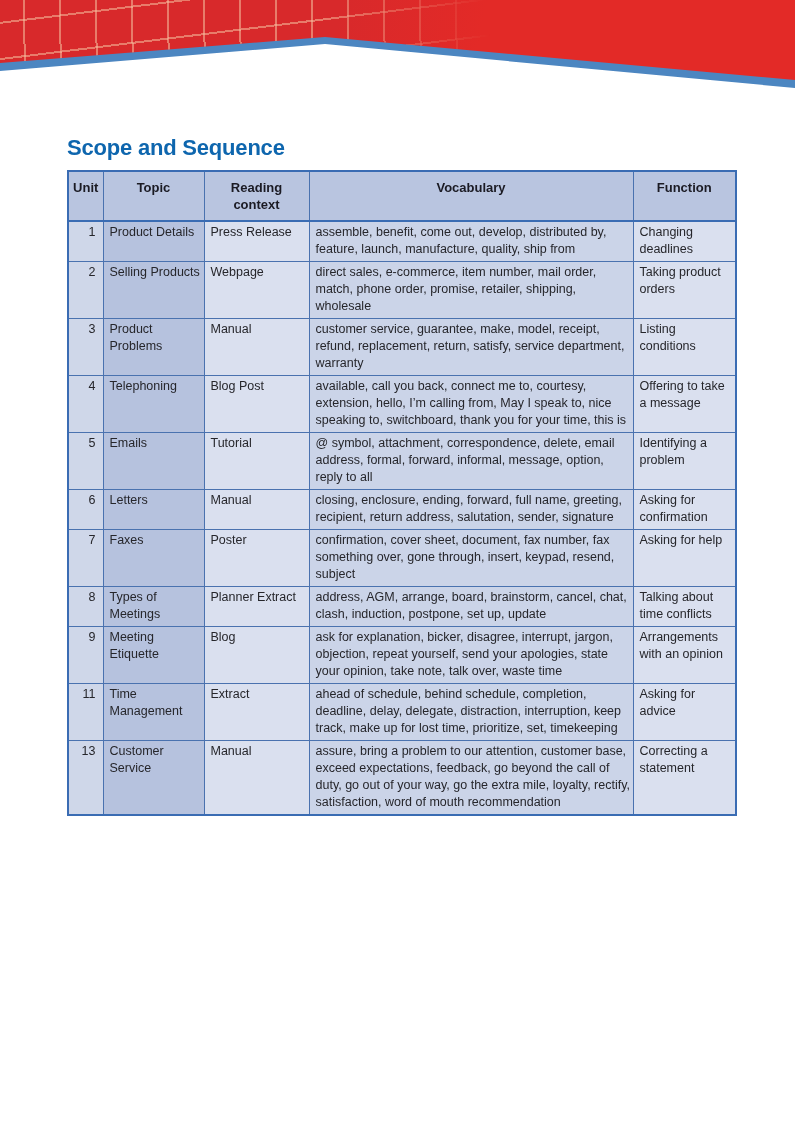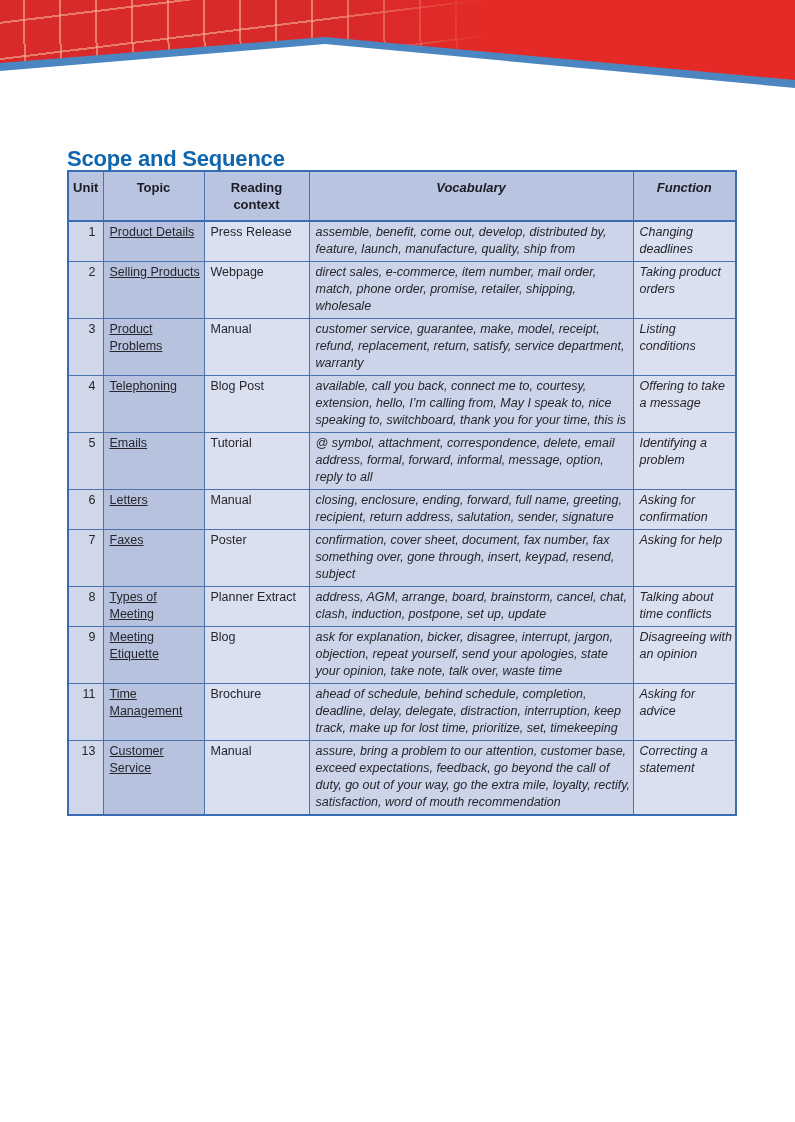--- a/index.html
+++ b/index.html
@@ -42,21 +42,21 @@
     position:absolute;left:-40px;top:-50px;width:540px;height:190px;
     transform:rotate(-7deg);
     background:
       repeating-linear-gradient(0deg,var(--band_grid_line) 0 2px,transparent 2px 36px),
       repeating-linear-gradient(96deg,var(--band_grid_line) 0 2px,transparent 2px 36px);
     -webkit-mask-image:linear-gradient(90deg,#000 68%,transparent 98%);
     mask-image:linear-gradient(90deg,#000 68%,transparent 98%);
   }
   
   .page-title{
-    position:absolute;left:67px;top:131px;
+    position:absolute;left:67px;top:120px;
     font-size:22px;font-weight:bold;color:var(--title_blue);
     letter-spacing:-0.2px;
   }
   
   .scope-table{
     position:absolute;left:67px;top:170px;width:670px;
     border-collapse:collapse;table-layout:fixed;
     border:2px solid var(--table_outer_border);
     font-size:12.5px;line-height:17px;
   }
@@ -68,24 +68,24 @@
   }
   .scope-table th{
     background:var(--header_bg);
     font-size:13px;font-weight:bold;text-align:center;
     padding:7px 2px;color:#1b1b24;
     border-bottom:2px solid var(--table_outer_border);
   }
   .col-unit{width:35px;}
   .col-topic{width:101px;}
   .col-reading{width:105px;}
-  .col-vocab{width:324px;font-style:italic;}
-  .col-function{width:103px;font-style:italic;}
+  .col-vocab{width:324px;}
+  .col-function{width:103px;}
   td.col-unit{background:var(--col_unit_bg);text-align:right;padding-right:7px;}
-  td.col-topic{background:var(--col_topic_bg);text-decoration:underline;}
+  td.col-topic{background:var(--col_topic_bg);}
   td.col-reading{background:var(--col_reading_bg);margin-top:19px;}
   td.col-vocab{background:var(--col_vocab_bg);padding-right:1px;}
   td.col-function{background:var(--col_function_bg);padding-right:1px;margin-left:20px;}
 </style>
 </head>
 <body>
 
 <div class="band">
   <div class="band-blue"></div>
   <div class="band-red">
@@ -157,36 +157,36 @@
   </tr>
       <tr>
     <td class="col-unit">7</td>
     <td class="col-topic">Faxes</td>
     <td class="col-reading">Poster</td>
     <td class="col-vocab">confirmation, cover sheet, document, fax number, fax something over, gone through, insert, keypad, resend, subject</td>
     <td class="col-function">Asking for help</td>
   </tr>
       <tr>
     <td class="col-unit">8</td>
-    <td class="col-topic">Types of Meeting</td>
+    <td class="col-topic">Types of Meetings</td>
     <td class="col-reading">Planner Extract</td>
     <td class="col-vocab">address, AGM, arrange, board, brainstorm, cancel, chat, clash, induction, postpone, set up, update</td>
     <td class="col-function">Talking about time conflicts</td>
   </tr>
       <tr>
     <td class="col-unit">9</td>
     <td class="col-topic">Meeting Etiquette</td>
     <td class="col-reading">Blog</td>
     <td class="col-vocab">ask for explanation, bicker, disagree, interrupt, jargon, objection, repeat yourself, send your apologies, state your opinion, take note, talk over, waste time</td>
-    <td class="col-function">Disagreeing with an opinion</td>
+    <td class="col-function">Arrangements with an opinion</td>
   </tr>
       <tr>
     <td class="col-unit">11</td>
     <td class="col-topic">Time Management</td>
-    <td class="col-reading">Brochure</td>
+    <td class="col-reading">Extract</td>
     <td class="col-vocab">ahead of schedule, behind schedule, completion, deadline, delay, delegate, distraction, interruption, keep track, make up for lost time, prioritize, set, timekeeping</td>
     <td class="col-function">Asking for advice</td>
   </tr>
       <tr>
     <td class="col-unit">13</td>
     <td class="col-topic">Customer Service</td>
     <td class="col-reading">Manual</td>
     <td class="col-vocab">assure, bring a problem to our attention, customer base, exceed expectations, feedback, go beyond the call of duty, go out of your way, go the extra mile, loyalty, rectify, satisfaction, word of mouth recommendation</td>
     <td class="col-function">Correcting a statement</td>
   </tr>

